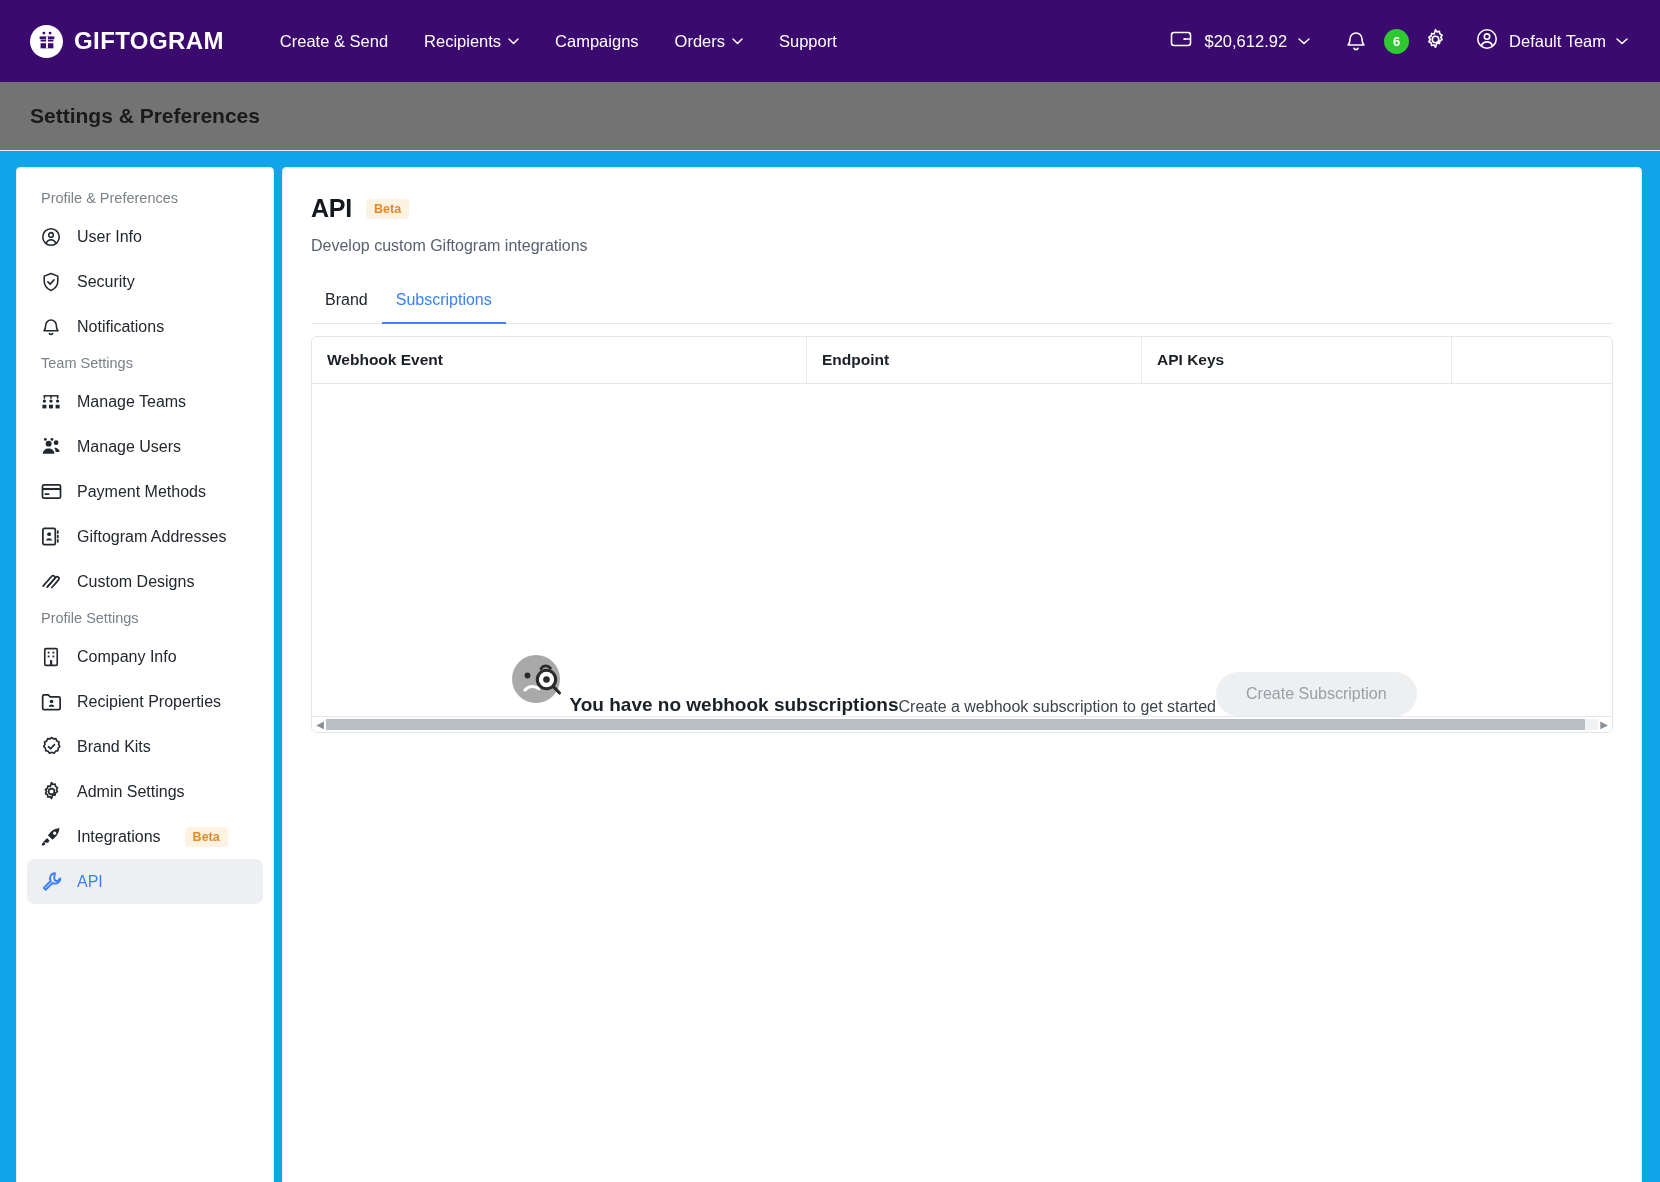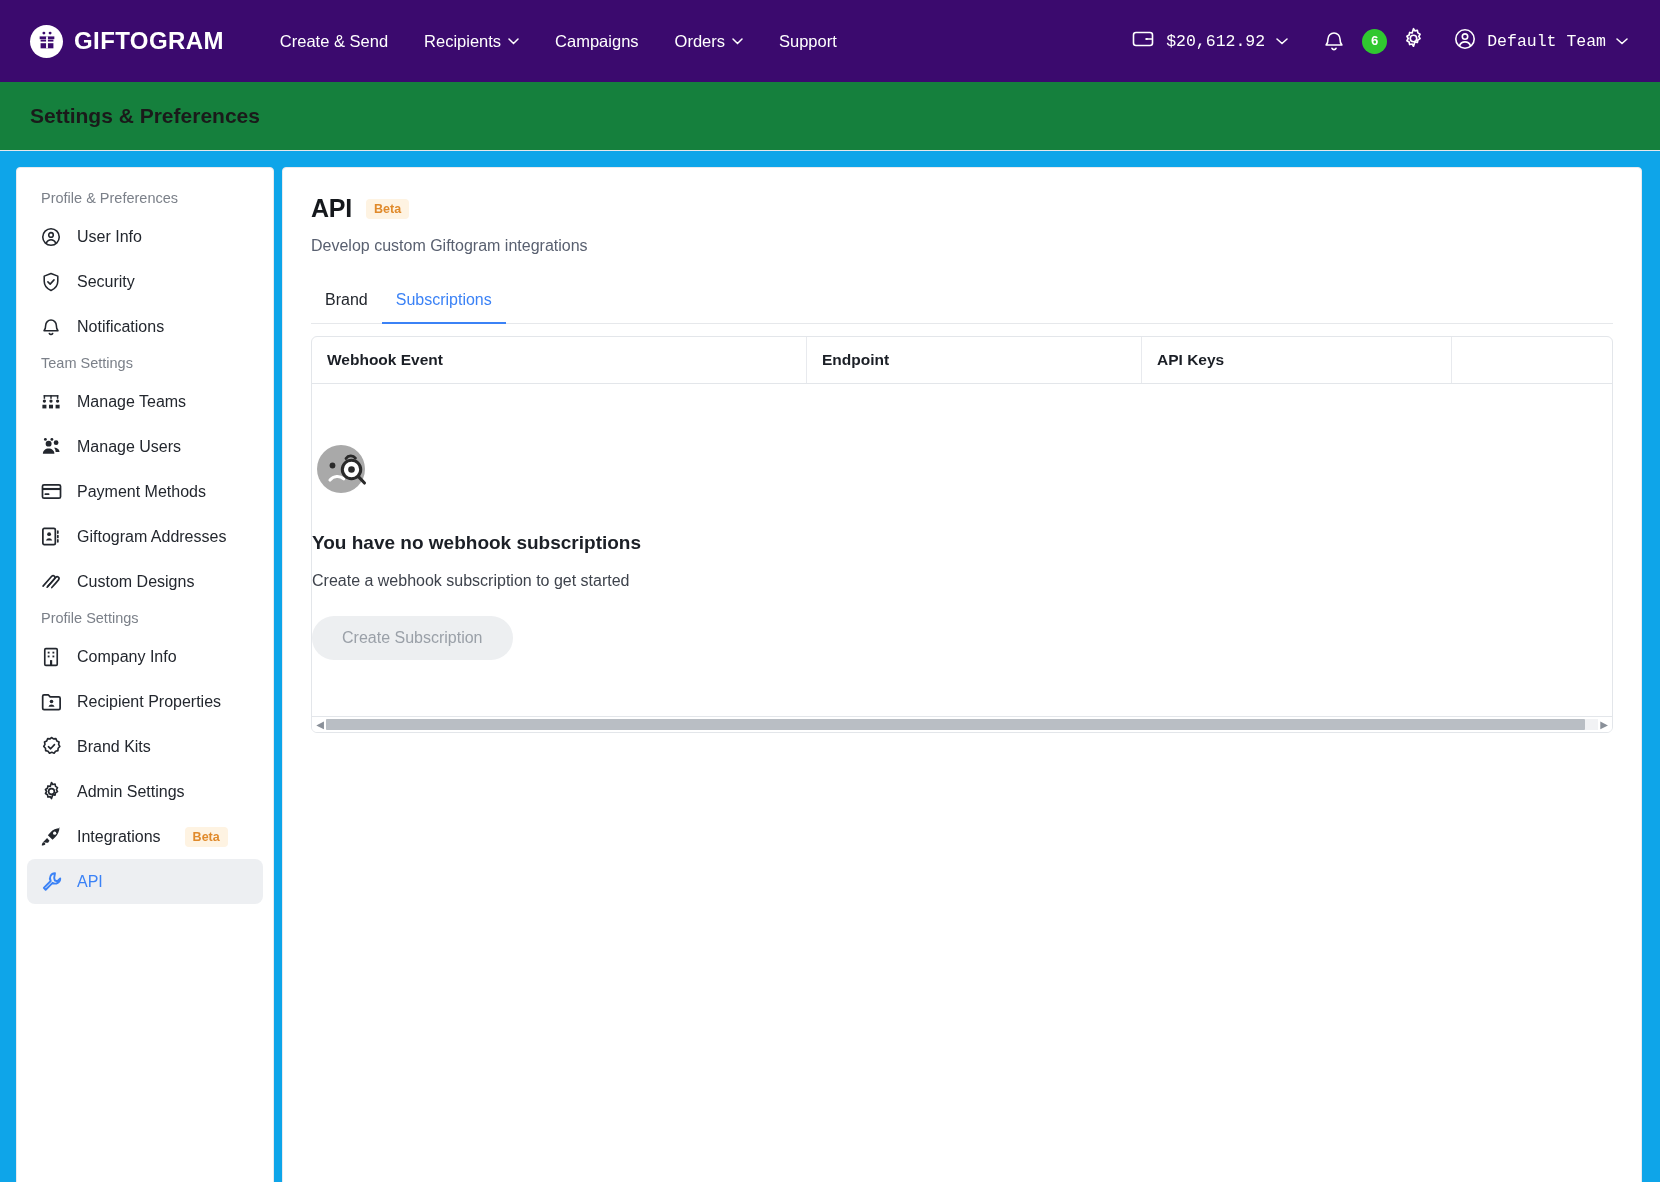--- a/index.html
+++ b/index.html
@@ -28,21 +28,21 @@
   .brand-name {
     font-size: 24px; font-weight: bold; letter-spacing: 0.4px;
     color: #ffffff;
   }
   .nav-links { display: flex; align-items: center; gap: 0; }
   .nav-link {
     display: flex; align-items: center; gap: 7px;
     font-size: 16.5px; color: #ffffff;
     padding: 8px 18px; cursor: pointer; white-space: nowrap;
   }
-  .nav-right { margin-left: auto; display: flex; align-items: center; gap: 4px; font-family: Liberation Mono, monospace; }
+  .nav-right { margin-left: auto; display: flex; align-items: center; gap: 4px; }
   .wallet {
     display: flex; align-items: center; gap: 11px;
     padding: 8px 14px; cursor: pointer; font-size: 16.5px;
   }
   .icon-btn {
     width: 44px; height: 44px;
     display: flex; align-items: center; justify-content: center;
     cursor: pointer; position: relative;
   }
   .bell-wrap { display:flex; align-items:center; gap: 6px; cursor:pointer; padding-left: 6px;}
@@ -54,21 +54,21 @@
   }
   .team {
     display: flex; align-items: center; gap: 10px;
     padding: 8px 10px 8px 14px; cursor: pointer; font-size: 16.5px;
   }
   .caret { display:inline-block; }
 
   
   .page-header {
     height: 69px;
-    background: #15803d;
+    background: #737373;
     border-bottom: 1px solid #E6E8EB;
     display: flex; align-items: center;
     padding-left: 30px;
   }
   .page-title { font-size: 21px; font-weight: bold; color: #1A1A1A; }
 
   
   .body-wrap {
     display: flex;
     height: calc(1182px - 78px - 69px);
@@ -148,22 +148,22 @@
     border-right: 1px solid #E8EAEE;
   }
   .th:last-child { border-right: none; }
   .th-1 { flex: 0 0 495px; }
   .th-2 { flex: 0 0 335px; }
   .th-3 { flex: 0 0 310px; }
   .th-4 { flex: 1 1 auto; }
 
   .empty-state {
     height: 332px;
-    display: flex; flex-direction: column;
-    align-items: flex-start; justify-content: center;
+    display: flex; flex-direction: row;
+    align-items: flex-end; justify-content: center;
   }
   .empty-title {
     font-size: 19px; font-weight: bold; color: #1B1F26;
     margin-top: 26px;
   }
   .empty-sub { font-size: 16px; color: #3E434C; margin-top: 18px; }
   .empty-btn {
     margin-top: 26px;
     background: #EDEFF1; color: #9AA0A8;
     border: none; border-radius: 22px;

